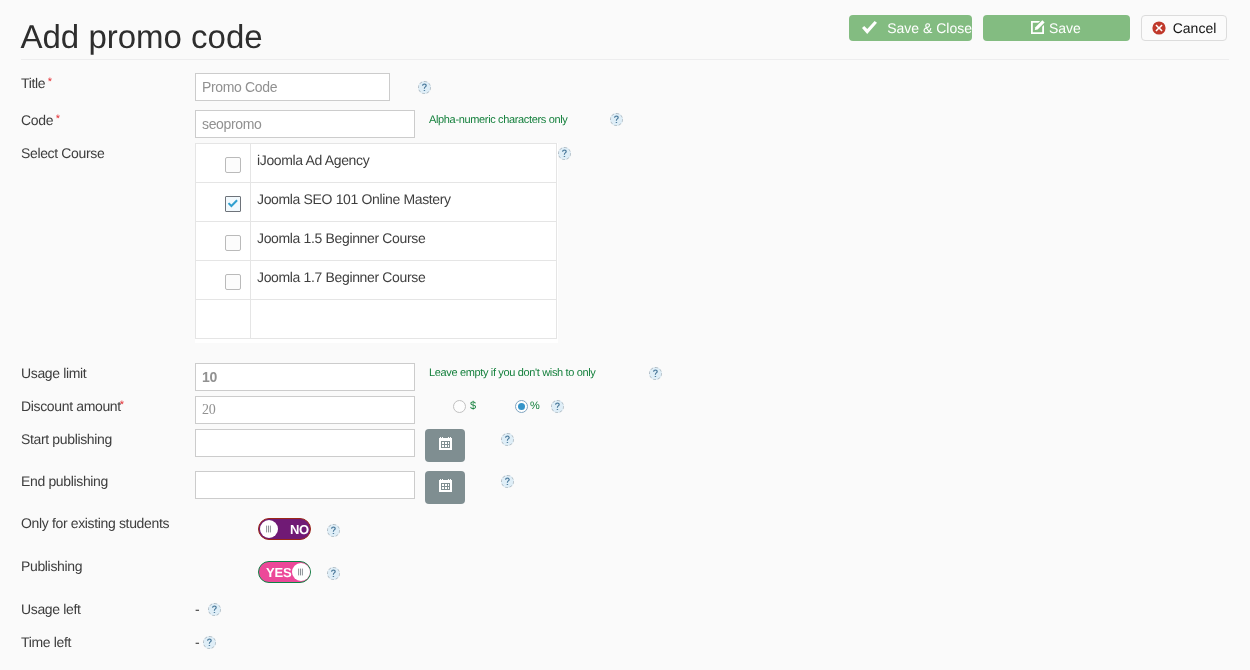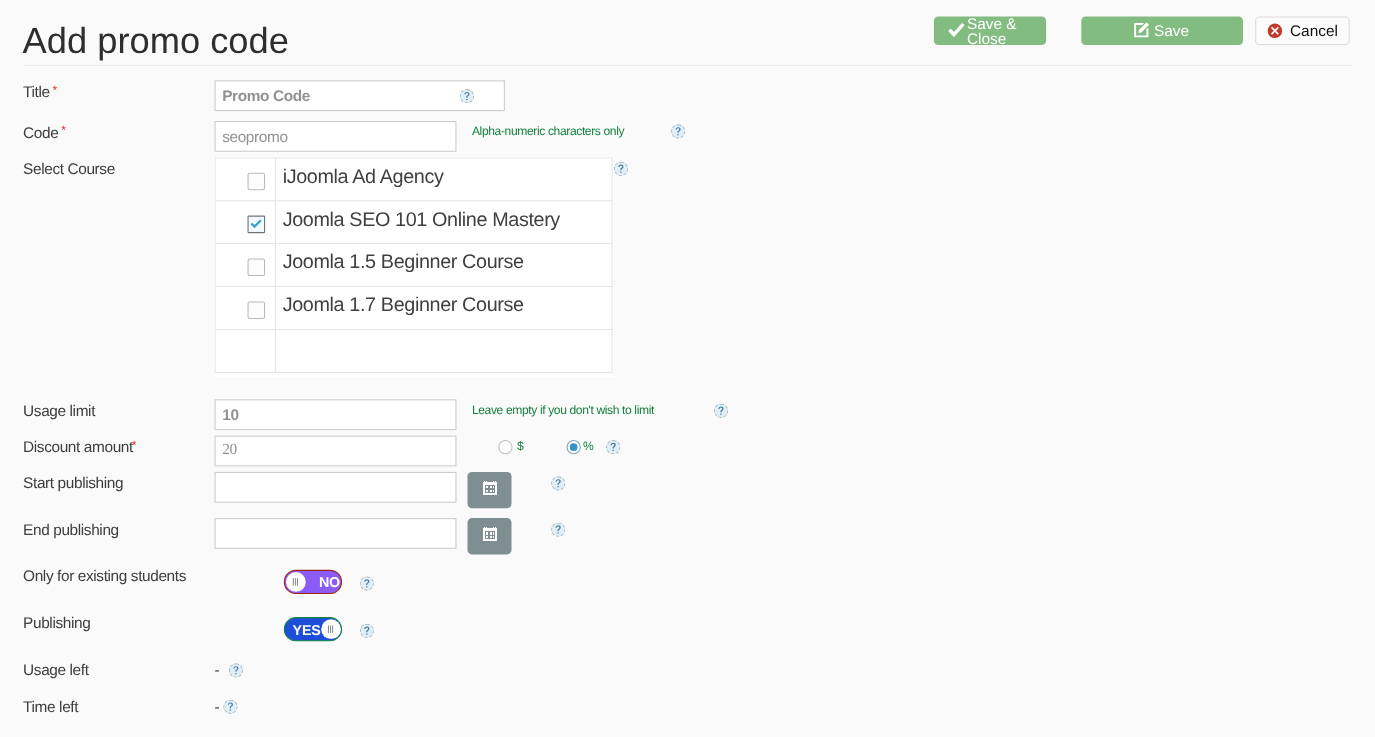--- a/index.html
+++ b/index.html
@@ -38,21 +38,21 @@
   .help{position:absolute;width:13px;height:13px;border-radius:50%;
         background:#dfeef7;border:1px dashed #aebbc4;box-sizing:border-box;
         display:flex;align-items:center;justify-content:center;cursor:pointer;overflow:hidden;}
   .help svg{display:block;}
 
   
   .courselist{position:absolute;left:195px;top:143px;width:363px;height:200px;overflow:hidden;background:#fff;}
   .ctable{width:362px;border-collapse:collapse;table-layout:fixed;}
   .ctable td{border:1px solid #e5e5e5;height:38px;padding:0;vertical-align:middle;}
   .ctable td.cb{width:54px;text-align:center;}
-  .ctable td.nm{padding-left:6px;color:#3f3f3f;font-size:18px;letter-spacing:-0.35px;position:relative;top:-3px;}
+  .ctable td.nm{padding-left:6px;color:#3f3f3f;font-size:14px;letter-spacing:-0.35px;position:relative;top:-3px;}
 
   .chk{width:16px;height:16px;box-sizing:border-box;border:1px solid #bababa;background:#fcfcfc;
        border-radius:2px;display:inline-block;vertical-align:middle;position:relative;cursor:pointer;margin-left:20px;top:1px;}
   .chk.on{border-color:#6e737a;background:#f2f9fd;border-radius:1px;}
 
   
   .radio{position:absolute;width:13px;height:13px;border-radius:50%;box-sizing:border-box;
          border:1px solid #c1c1c1;background:#fdfdfd;cursor:pointer;}
   .radio.on{border:1px solid #7fa4c0;background:#fff;}
   .radio.on::after{content:"";position:absolute;left:2px;top:2px;width:7px;height:7px;border-radius:50%;background:#3594c9;}
@@ -61,35 +61,35 @@
   .calbtn{position:absolute;width:40px;height:33px;background:#7f8e91;border-radius:4px;
           display:flex;align-items:center;justify-content:center;cursor:pointer;}
 
   
   .toggle{position:absolute;height:22px;border-radius:11px;box-sizing:border-box;cursor:pointer;
           display:flex;align-items:center;}
   .toggle .knob{width:18px;height:18px;border-radius:50%;background:#fff;position:absolute;top:1px;
                 display:flex;align-items:center;justify-content:center;}
   .toggle .tlbl{font-size:13px;font-weight:700;color:#fff;position:absolute;letter-spacing:-0.2px;
                 font-family:"Liberation Sans",sans-serif;top:2.5px;}
-  .tg-no{background:#8b5cf6;border:1.5px solid #9c2718;width:53px;}
-  .tg-yes{background:#1d4ed8;border:1.5px solid #0f8445;width:53px;}
+  .tg-no{background:#701a75;border:1.5px solid #9c2718;width:53px;}
+  .tg-yes{background:#ec4899;border:1.5px solid #0f8445;width:53px;}
 
   .dash{position:absolute;font-size:14px;color:#3b3b3b;}
 </style>
 </head>
 <body>
 
 <div class="page">
 
   <div class="page-title">Add promo code</div>
   <div class="hr"></div>
 
   <div class="toolbar">
-    <div class="btn btn-green" id="btn-save-close" style="left:0;width:102px;padding-left:13px;justify-content:center;">
+    <div class="btn btn-green" id="btn-save-close" style="left:0;width:123px;padding-left:13px;justify-content:space-between;">
       <span class="ico" style="position:relative;top:-1px">
         <svg width="15" height="13" viewBox="0 0 15 13">
             <path fill="#fff" d="M5.2 12.9 0 7.1l2.2-2.2 3.1 3.1L12.6 0 15 1.8z"></path>
           </svg>
       </span>
       <span class="lbl" style="margin-left:2px">Save &amp; Close</span>
     </div>
     <div class="btn btn-green" id="btn-save" style="left:134px;width:147px;padding-left:48px;justify-content:flex-start;">
       <span class="ico" style="position:relative;top:-1px">
         <svg width="14" height="14" viewBox="0 0 14 14">
@@ -106,21 +106,21 @@
             <path fill="#fff" d="m10.6 4.5-1.1-1.1L7 5.9 4.5 3.4 3.4 4.5 5.9 7l-2.5 2.5 1.1 1.1L7 8.1l2.5 2.5 1.1-1.1L8.1 7z"></path>
           </svg>
       </span>
       <span class="lbl" style="margin-left:7px">Cancel</span>
     </div>
   </div>
 
   <div class="lbl-left" style="top:75px">
     <span>Title</span> <span class="req">*</span>
   </div>
-  <input class="inp" style="top: 73px; width: 264px; height: 28px; font-weight: bold;" placeholder="Promo Code">
+  <input class="inp" style="top: 73px; width: 195px; height: 28px;" placeholder="Promo Code">
 
   <div class="help" style="left:418px;top:81px">
       <svg width="11" height="11" viewBox="0 0 11 11">
         <path fill="#4d7b9c" d="M5.45 1.6c-1.35 0-2.3.9-2.4 2.15h1.1c.08-.68.56-1.1 1.26-1.1.68 0 1.14.39 1.14.96 0 .47-.22.74-.82 1.14-.67.45-.95.9-.9 1.64l.1.38h1.04l-.01-.32c0-.48.19-.72.78-1.11.7-.46 1.05-.98 1.05-1.74 0-1.17-.98-2-2.34-2z"></path>
         <rect x="4.72" y="8" width="1.4" height="0.95" fill="#4d7b9c"></rect>
       </svg>
     </div>
 
   <div class="lbl-left" style="top:112px">
     <span>Code</span> <span class="req">*</span>
@@ -165,21 +165,21 @@
   </div>
   <div class="help" style="left:558px;top:147px">
       <svg width="11" height="11" viewBox="0 0 11 11">
         <path fill="#4d7b9c" d="M5.45 1.6c-1.35 0-2.3.9-2.4 2.15h1.1c.08-.68.56-1.1 1.26-1.1.68 0 1.14.39 1.14.96 0 .47-.22.74-.82 1.14-.67.45-.95.9-.9 1.64l.1.38h1.04l-.01-.32c0-.48.19-.72.78-1.11.7-.46 1.05-.98 1.05-1.74 0-1.17-.98-2-2.34-2z"></path>
         <rect x="4.72" y="8" width="1.4" height="0.95" fill="#4d7b9c"></rect>
       </svg>
     </div>
 
   <div class="lbl-left" style="top:365px">Usage limit</div>
   <input class="inp" style="top: 363px; width: 220px; height: 28px; font-weight: bold;" placeholder="10">
-  <div class="hint" style="left:429px;top:365px">Leave empty if you don't wish to limit</div>
+  <div class="hint" style="left:429px;top:365px">Leave empty if you don't wish to only</div>
   <div class="help" style="left:649px;top:367px">
       <svg width="11" height="11" viewBox="0 0 11 11">
         <path fill="#4d7b9c" d="M5.45 1.6c-1.35 0-2.3.9-2.4 2.15h1.1c.08-.68.56-1.1 1.26-1.1.68 0 1.14.39 1.14.96 0 .47-.22.74-.82 1.14-.67.45-.95.9-.9 1.64l.1.38h1.04l-.01-.32c0-.48.19-.72.78-1.11.7-.46 1.05-.98 1.05-1.74 0-1.17-.98-2-2.34-2z"></path>
         <rect x="4.72" y="8" width="1.4" height="0.95" fill="#4d7b9c"></rect>
       </svg>
     </div>
 
   <div class="lbl-left" style="top:398px">
     <span>Discount amount</span><span class="req">*</span>
   </div>

